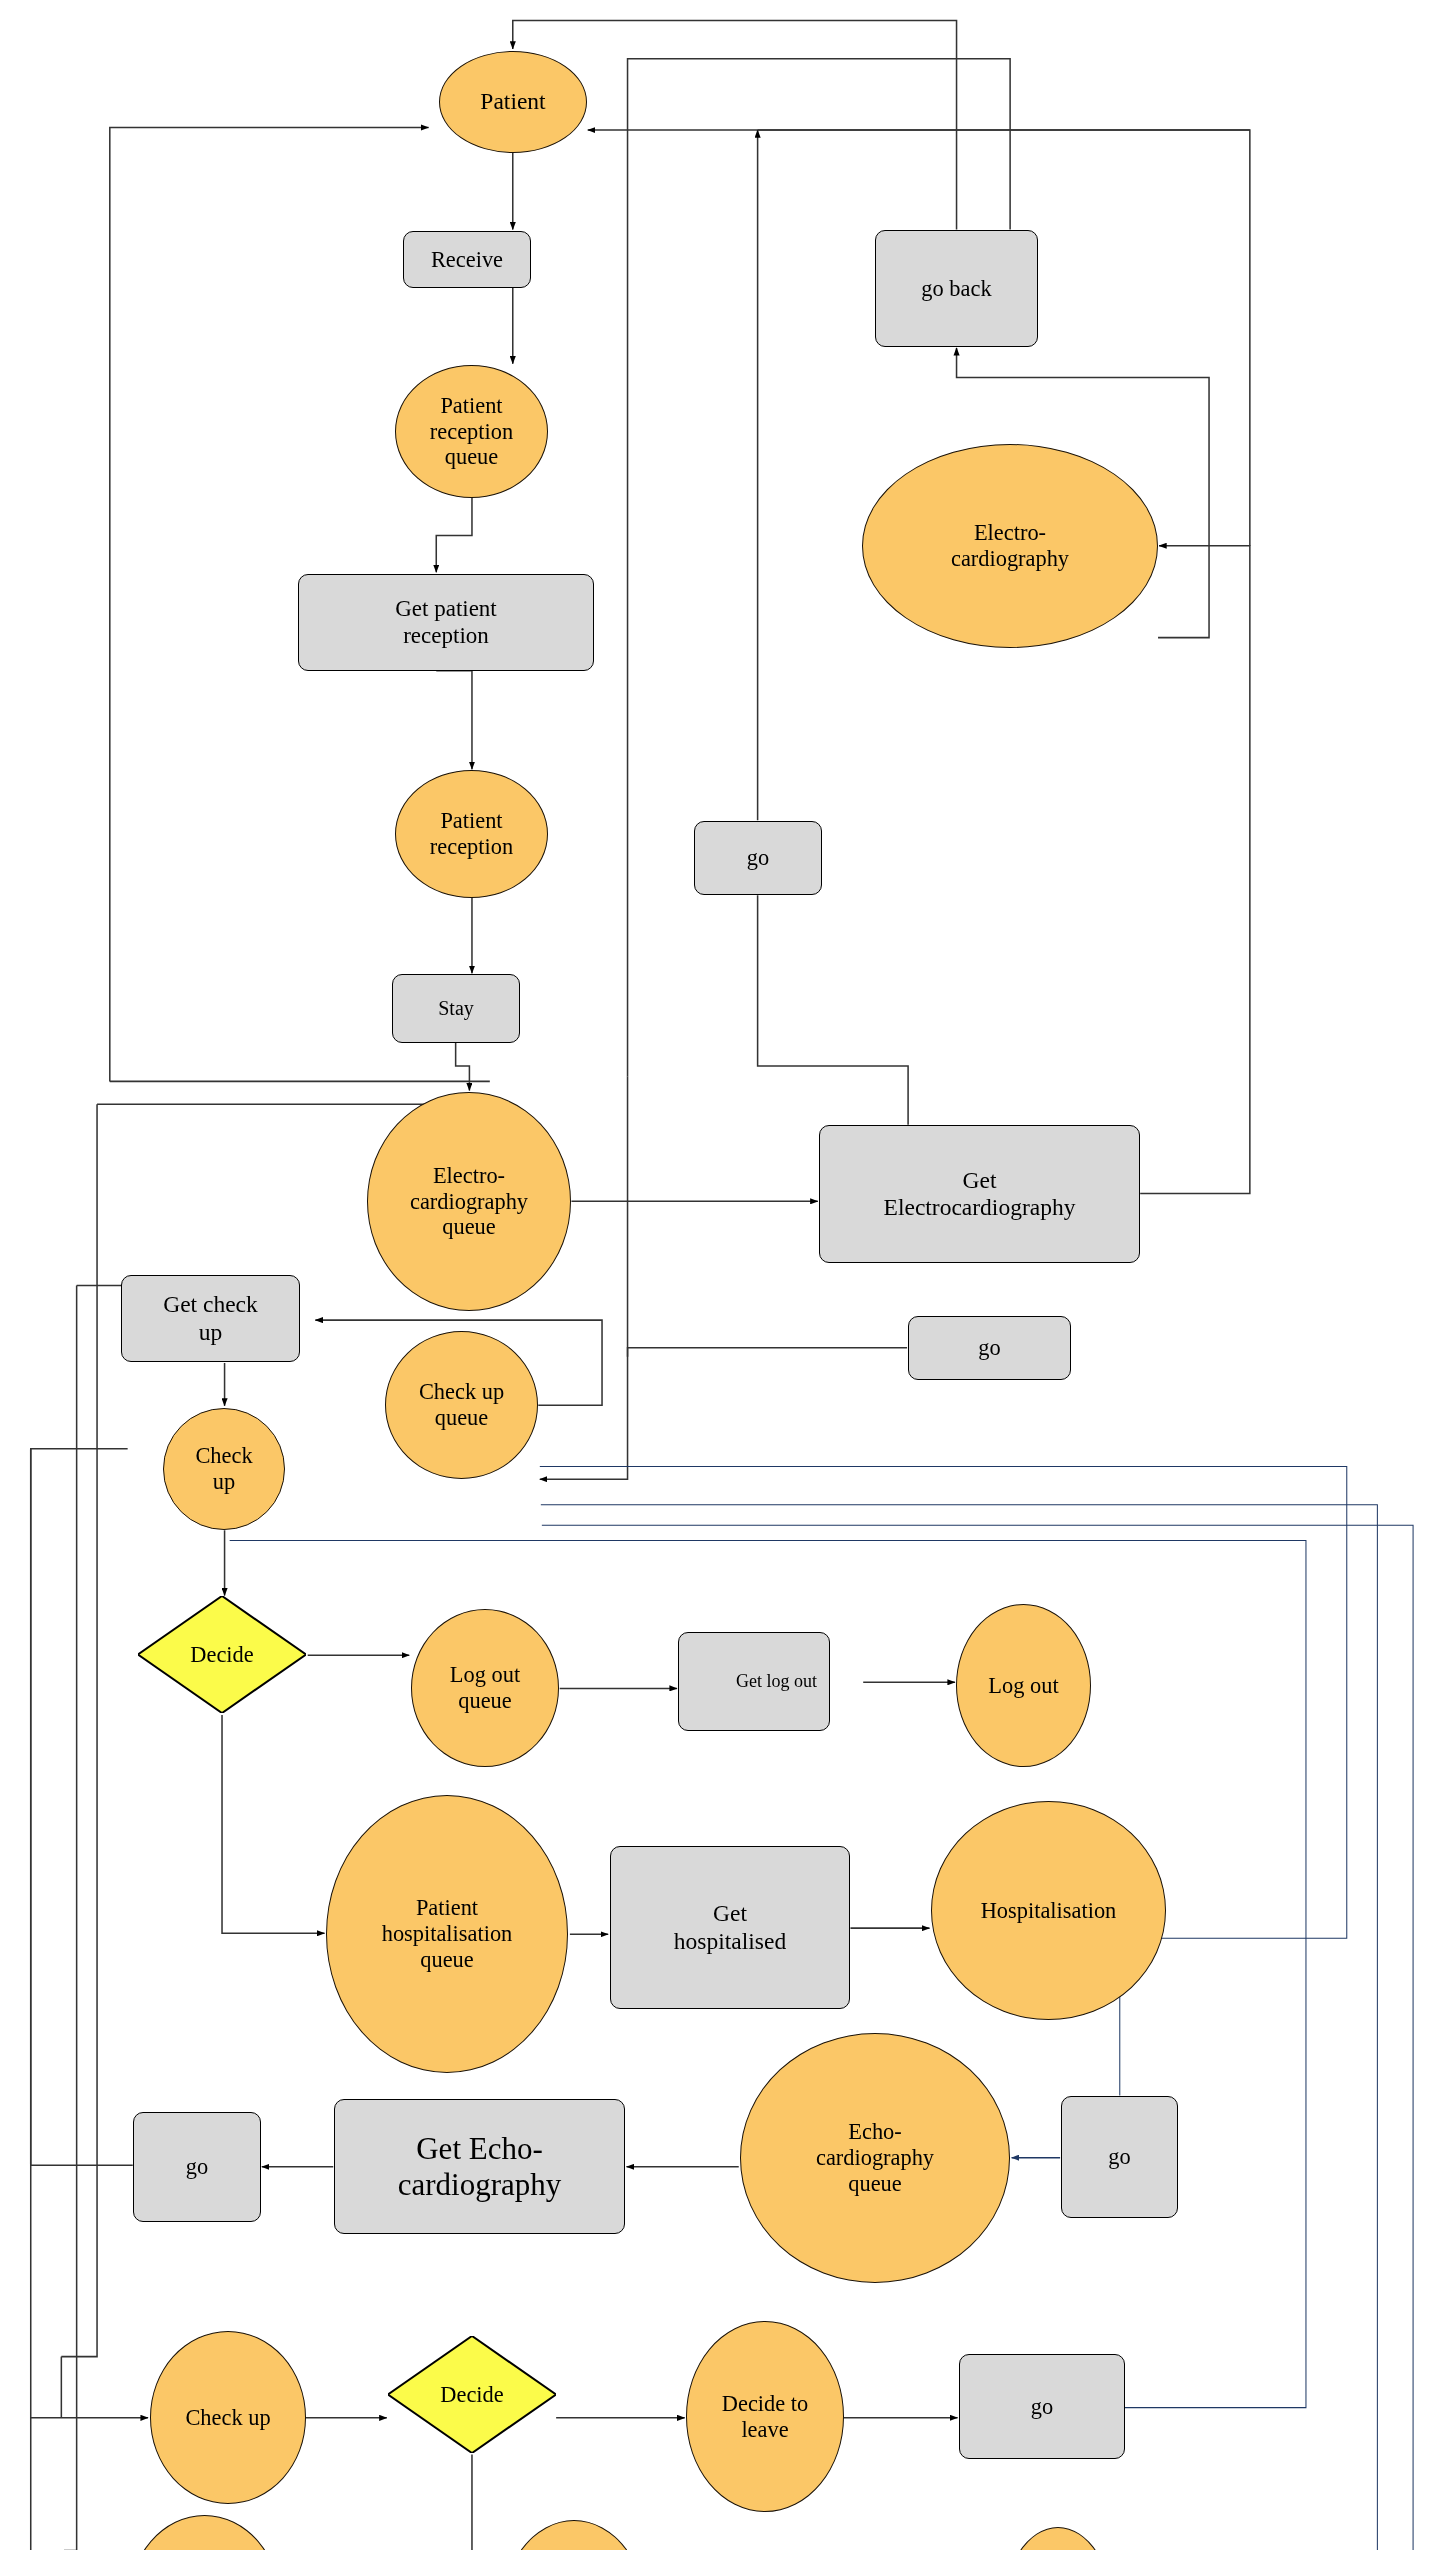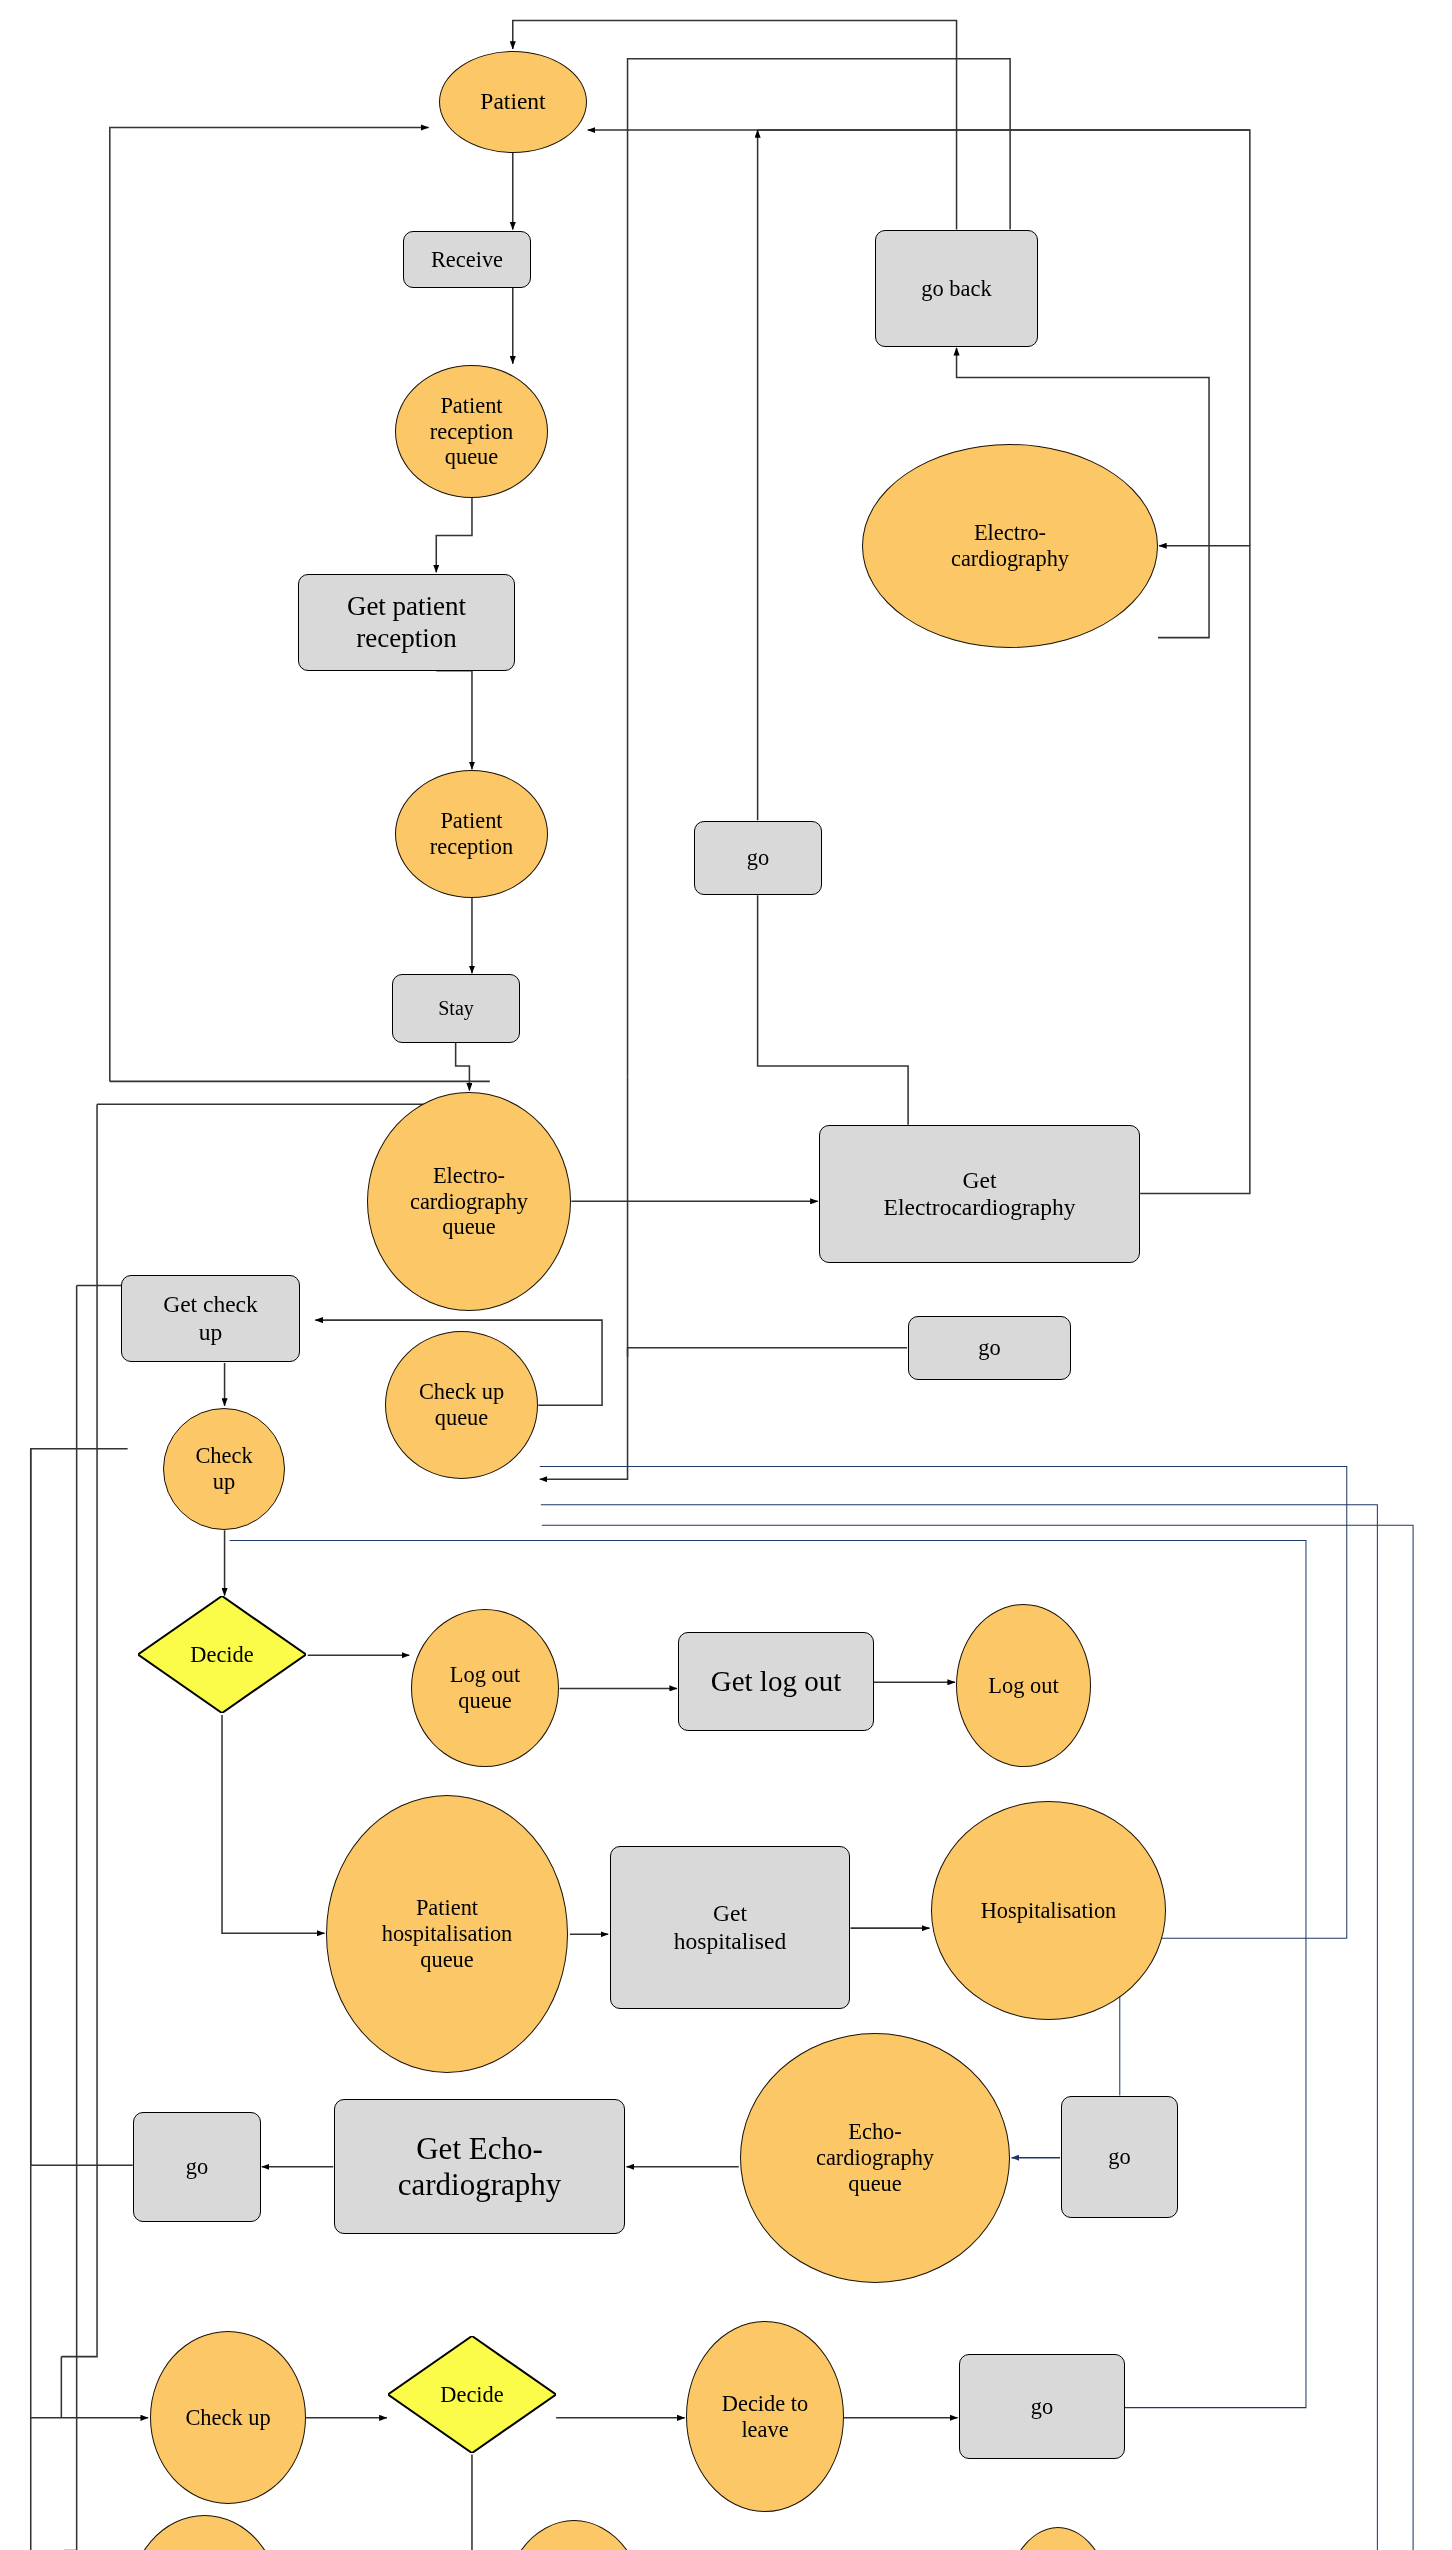--- a/index.html
+++ b/index.html
@@ -116,21 +116,21 @@
   <div id="nodes">
       <div class="node ellipse" style="left: 439px; top: 51px; width: 148px; height: 102px; font-size: 23.5px;">
         <span class="lbl">Patient</span>
       </div>
       <div class="node rect" style="left: 403px; top: 231px; width: 128px; height: 57px; font-size: 22.4px;">
         <span class="lbl">Receive</span>
       </div>
       <div class="node ellipse" style="left: 395px; top: 365px; width: 153px; height: 133px; font-size: 22.4px;">
         <span class="lbl">Patient<br>reception<br>queue</span>
       </div>
-      <div class="node rect" style="left: 298px; top: 574px; width: 217px; height: 97px; font-size: 27px;">
+      <div class="node rect" style="left: 298px; top: 574px; width: 296px; height: 97px; font-size: 23px;">
         <span class="lbl">Get patient<br>reception</span>
       </div>
       <div class="node ellipse" style="left: 395px; top: 770px; width: 153px; height: 128px; font-size: 22.4px;">
         <span class="lbl">Patient<br>reception</span>
       </div>
       <div class="node rect" style="left: 392px; top: 974px; width: 128px; height: 69px; font-size: 20px;">
         <span class="lbl">Stay</span>
       </div>
       <div class="node rect" style="left: 694px; top: 821px; width: 128px; height: 74px; font-size: 22.4px;">
         <span class="lbl">go</span>
@@ -161,21 +161,21 @@
       </div>
       <div class="node diamond" style="left: 138px; top: 1596px; width: 168px; height: 117px; font-size: 22.4px; background: transparent;">
         <svg class="dshape" viewBox="0 0 100 100" preserveAspectRatio="none">
           <polygon points="50,0 100,50 50,100 0,50" fill="#FBFB4A" stroke="#000000" stroke-width="1.5"></polygon>
         </svg>
         <span class="lbl dlabel">Decide</span>
       </div>
       <div class="node ellipse" style="left: 411px; top: 1609px; width: 148px; height: 158px; font-size: 22.4px;">
         <span class="lbl">Log out<br>queue</span>
       </div>
-      <div class="node rect" style="left: 678px; top: 1632px; width: 196px; height: 99px; font-size: 29px;">
+      <div class="node rect" style="left: 678px; top: 1632px; width: 152px; height: 99px; font-size: 18px; text-align: right;">
         <span class="lbl">Get log out</span>
       </div>
       <div class="node ellipse" style="left: 956px; top: 1604px; width: 135px; height: 163px; font-size: 22.4px;">
         <span class="lbl">Log out</span>
       </div>
       <div class="node ellipse" style="left: 326px; top: 1795px; width: 242px; height: 278px; font-size: 22.4px;">
         <span class="lbl">Patient<br>hospitalisation<br>queue</span>
       </div>
       <div class="node rect" style="left: 610px; top: 1846px; width: 240px; height: 163px; font-size: 23.5px;">
         <span class="lbl">Get<br>hospitalised</span>

